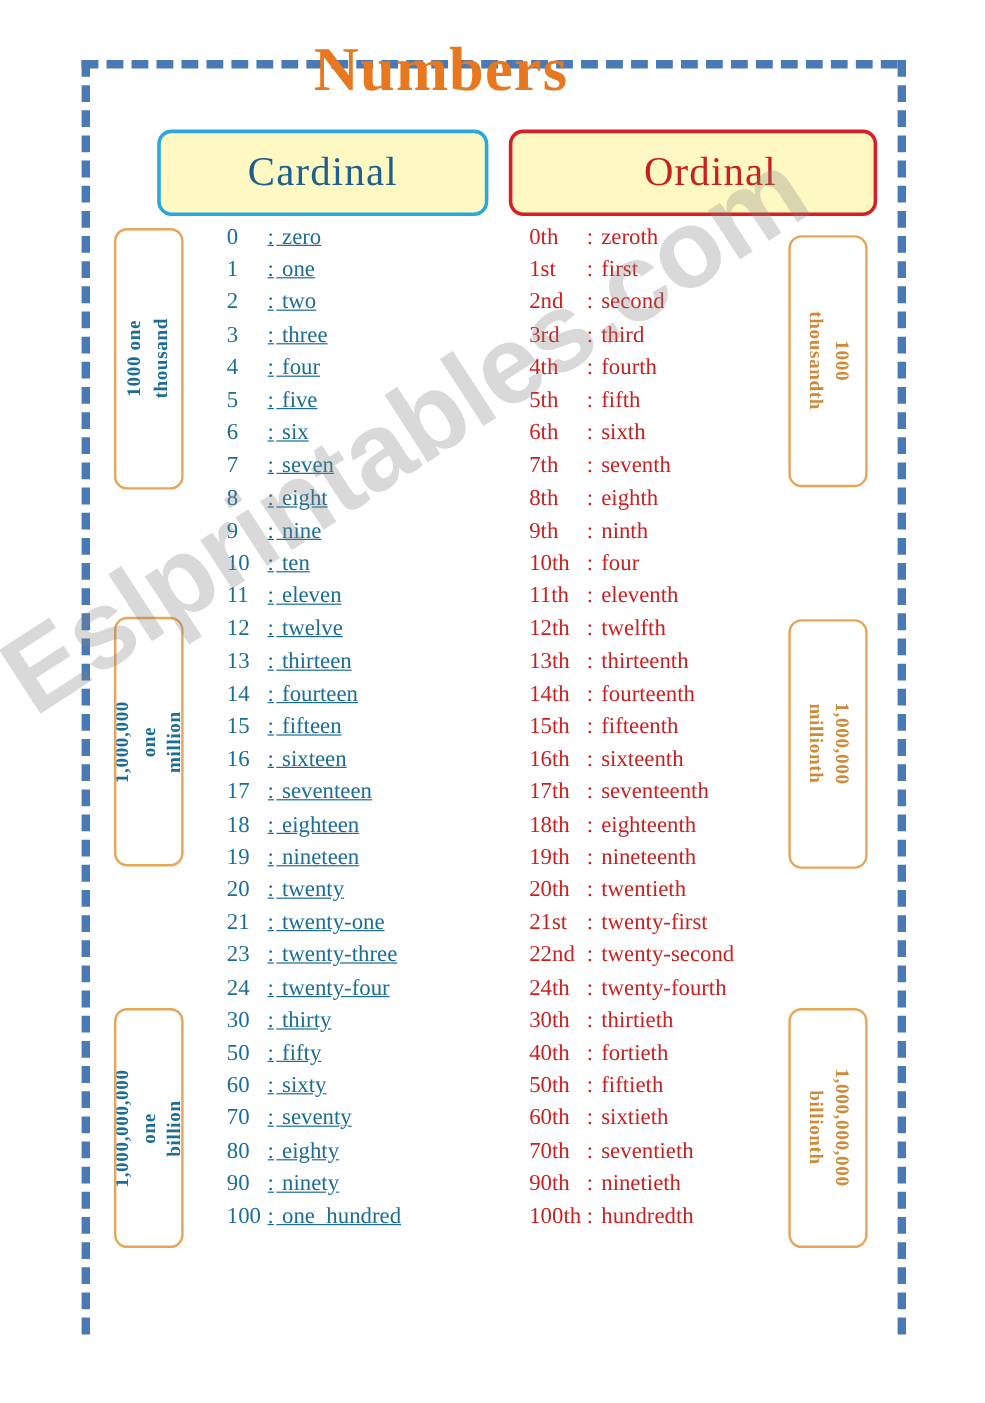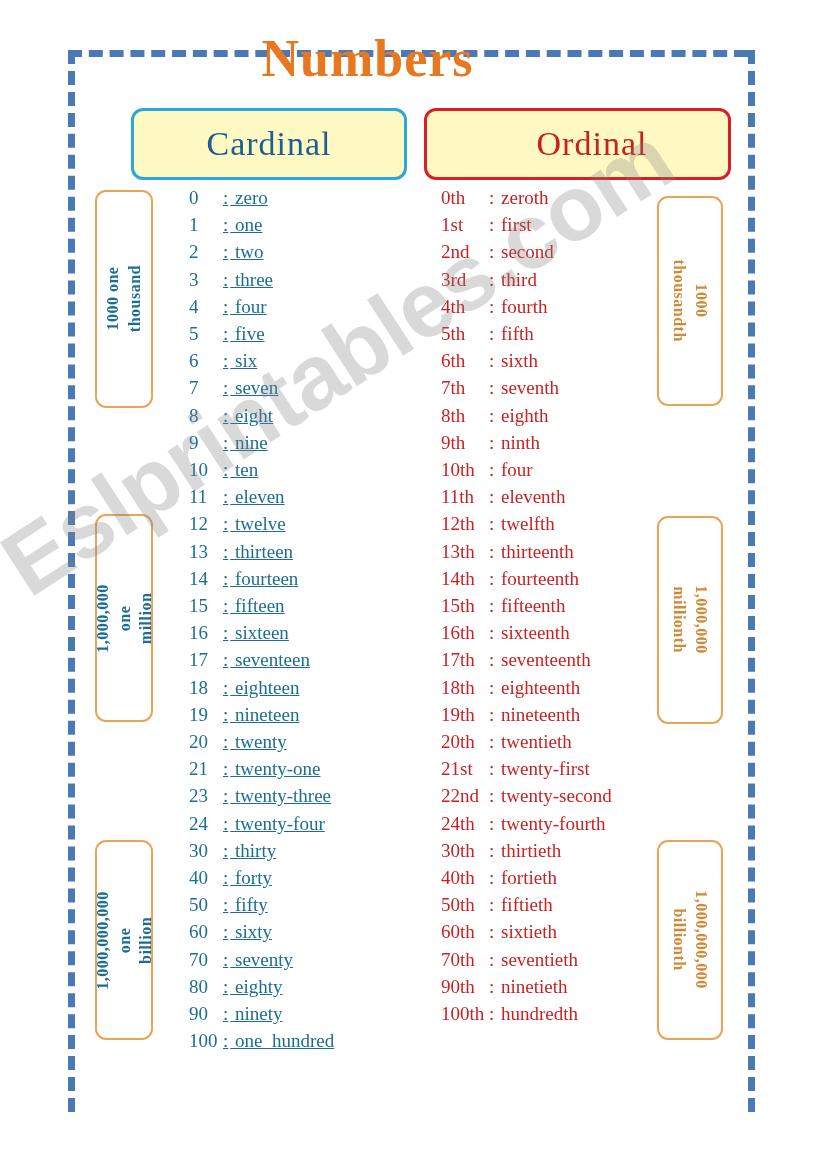--- a/index.html
+++ b/index.html
@@ -207,21 +207,20 @@
       <div class="row"><span class="num">15</span><span class="sep">:</span> <span class="word">fifteen</span></div>
       <div class="row"><span class="num">16</span><span class="sep">:</span> <span class="word">sixteen</span></div>
       <div class="row"><span class="num">17</span><span class="sep">:</span> <span class="word">seventeen</span></div>
       <div class="row"><span class="num">18</span><span class="sep">:</span> <span class="word">eighteen</span></div>
       <div class="row"><span class="num">19</span><span class="sep">:</span> <span class="word">nineteen</span></div>
       <div class="row"><span class="num">20</span><span class="sep">:</span> <span class="word">twenty</span></div>
       <div class="row"><span class="num">21</span><span class="sep">:</span> <span class="word">twenty-one</span></div>
       <div class="row"><span class="num">23</span><span class="sep">:</span> <span class="word">twenty-three</span></div>
       <div class="row"><span class="num">24</span><span class="sep">:</span> <span class="word">twenty-four</span></div>
       <div class="row"><span class="num">30</span><span class="sep">:</span> <span class="word">thirty</span></div>
-      <div class="row"><span class="num">40</span><span class="sep">:</span> <span class="word">forty</span></div>
       <div class="row"><span class="num">50</span><span class="sep">:</span> <span class="word">fifty</span></div>
       <div class="row"><span class="num">60</span><span class="sep">:</span> <span class="word">sixty</span></div>
       <div class="row"><span class="num">70</span><span class="sep">:</span> <span class="word">seventy</span></div>
       <div class="row"><span class="num">80</span><span class="sep">:</span> <span class="word">eighty</span></div>
       <div class="row"><span class="num">90</span><span class="sep">:</span> <span class="word">ninety</span></div>
       <div class="row"><span class="num">100</span><span class="sep">:</span> <span class="word">one  hundred</span></div>
     </div>
   <div class="list" id="list-ordinal">
       <div class="row"><span class="num">0th</span><span class="sep">:</span> <span class="word">zeroth</span></div>
       <div class="row"><span class="num">1st</span><span class="sep">:</span> <span class="word">first</span></div>

